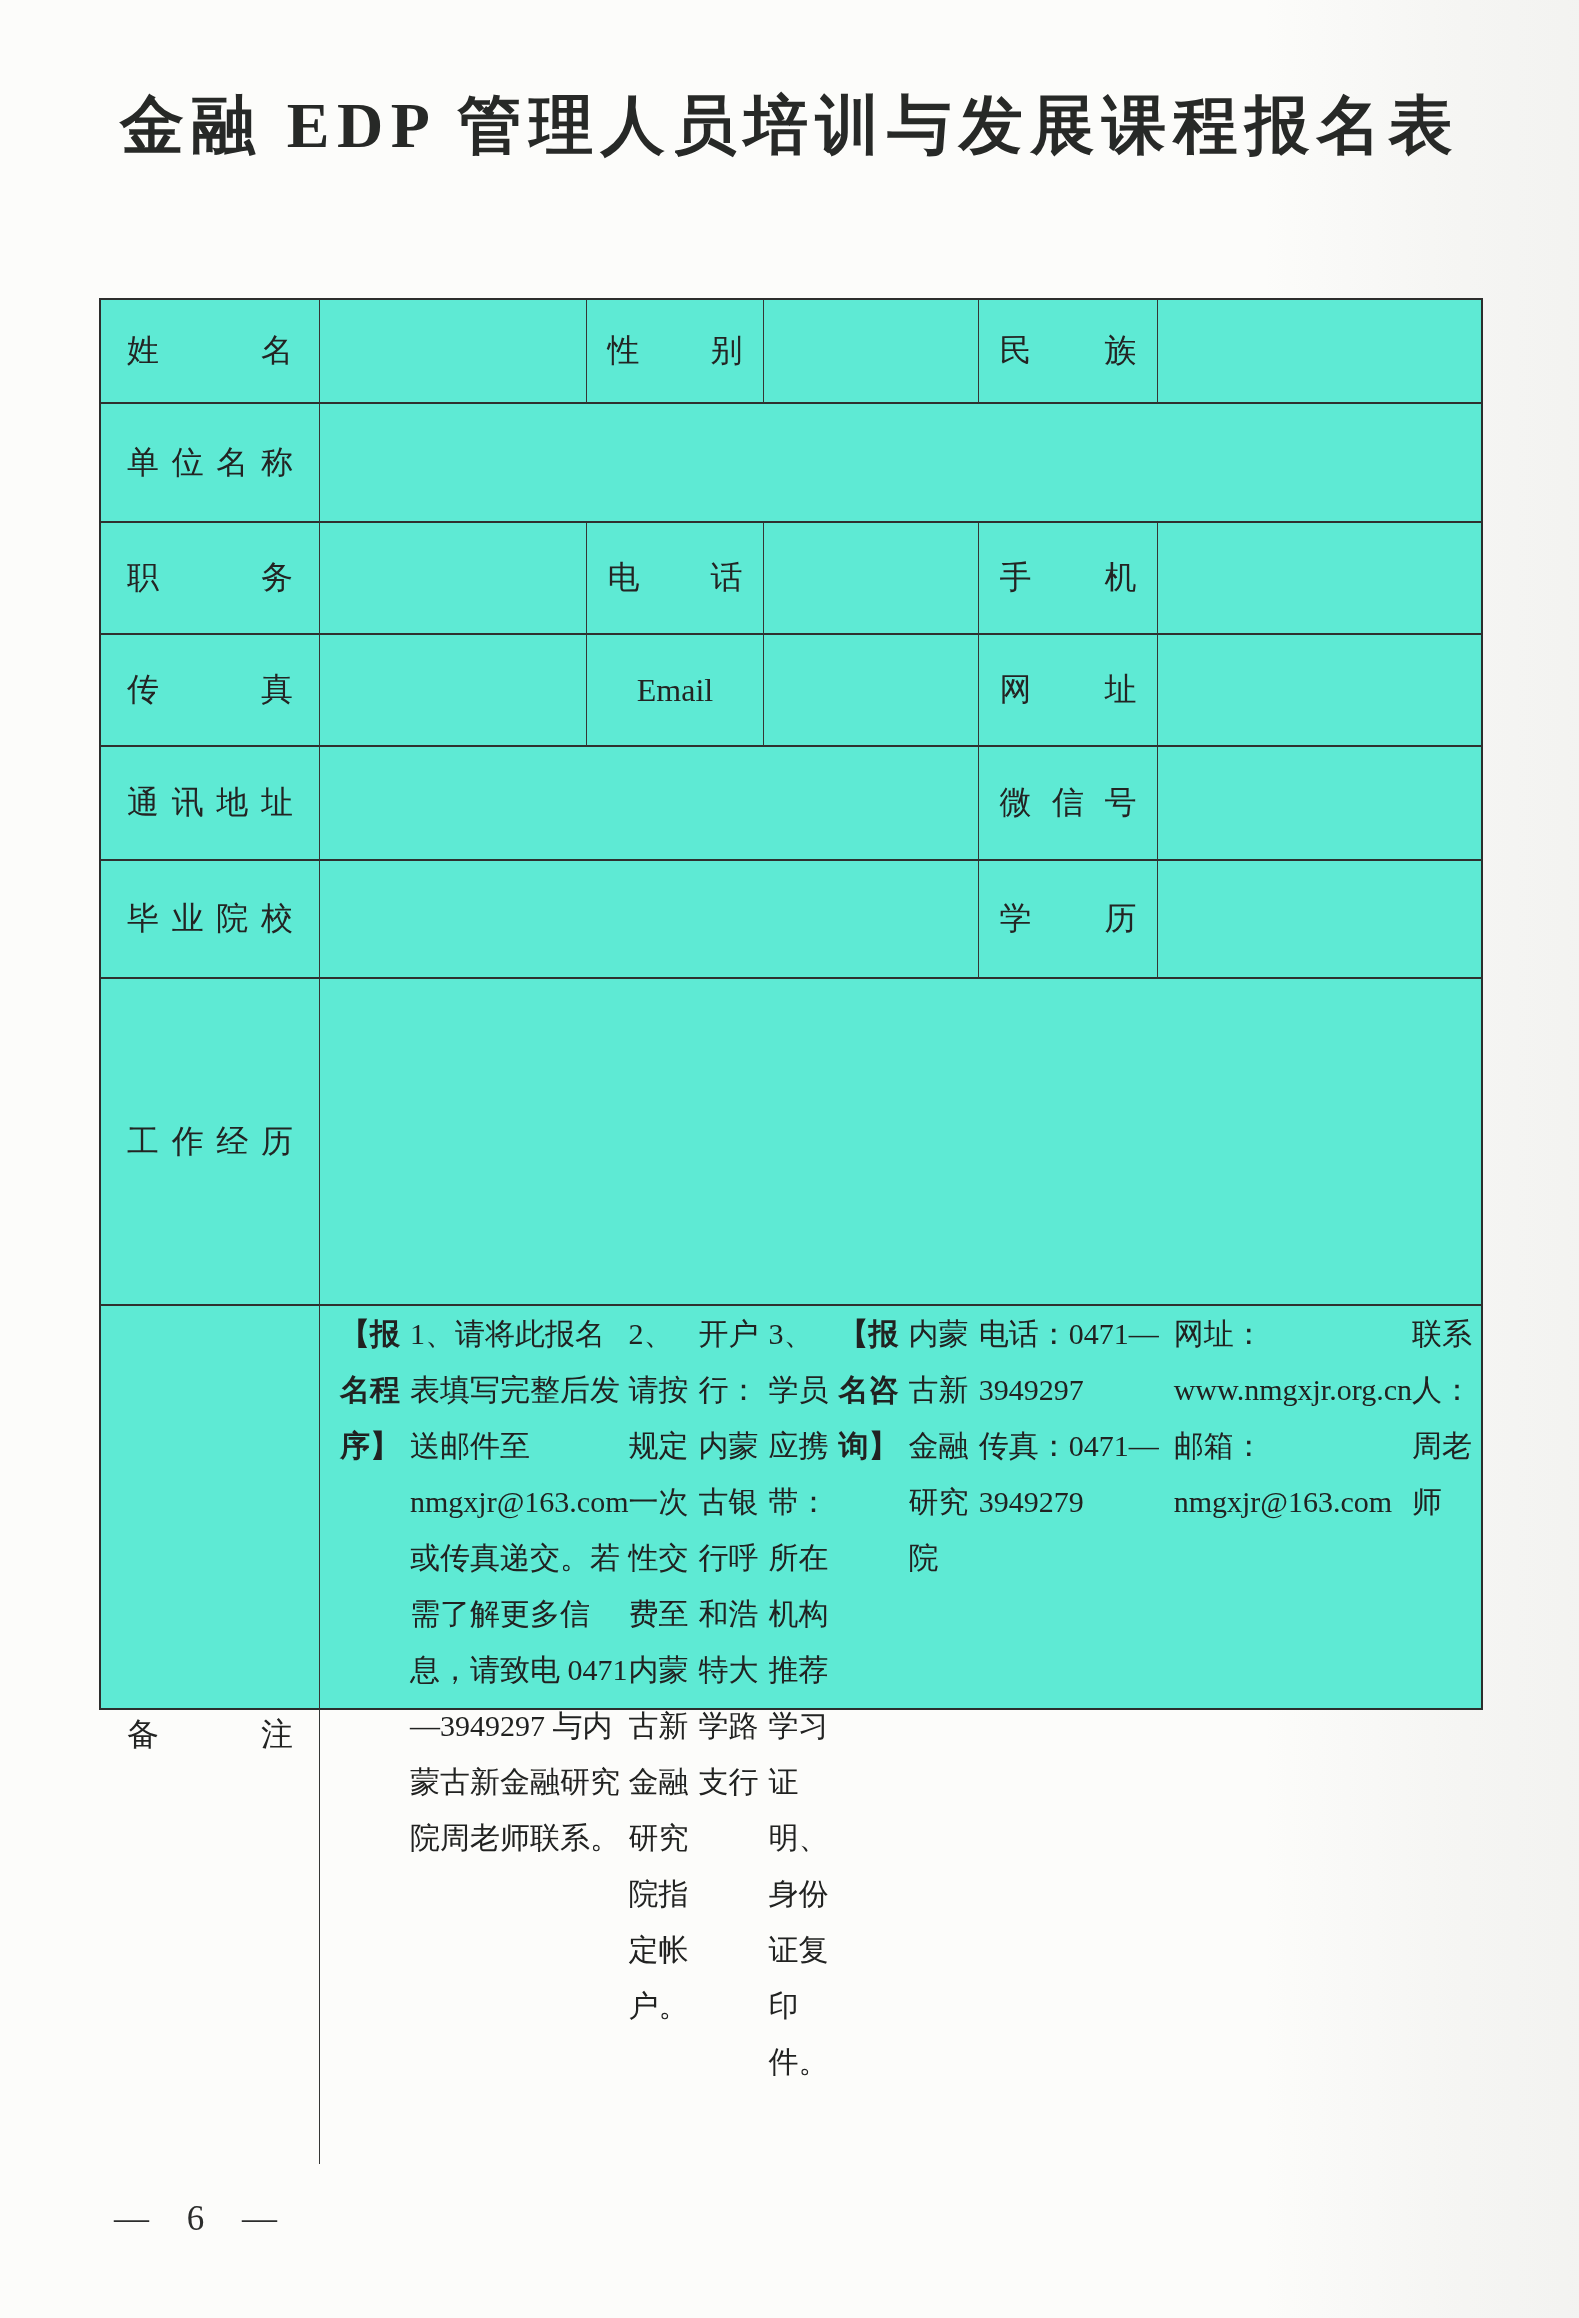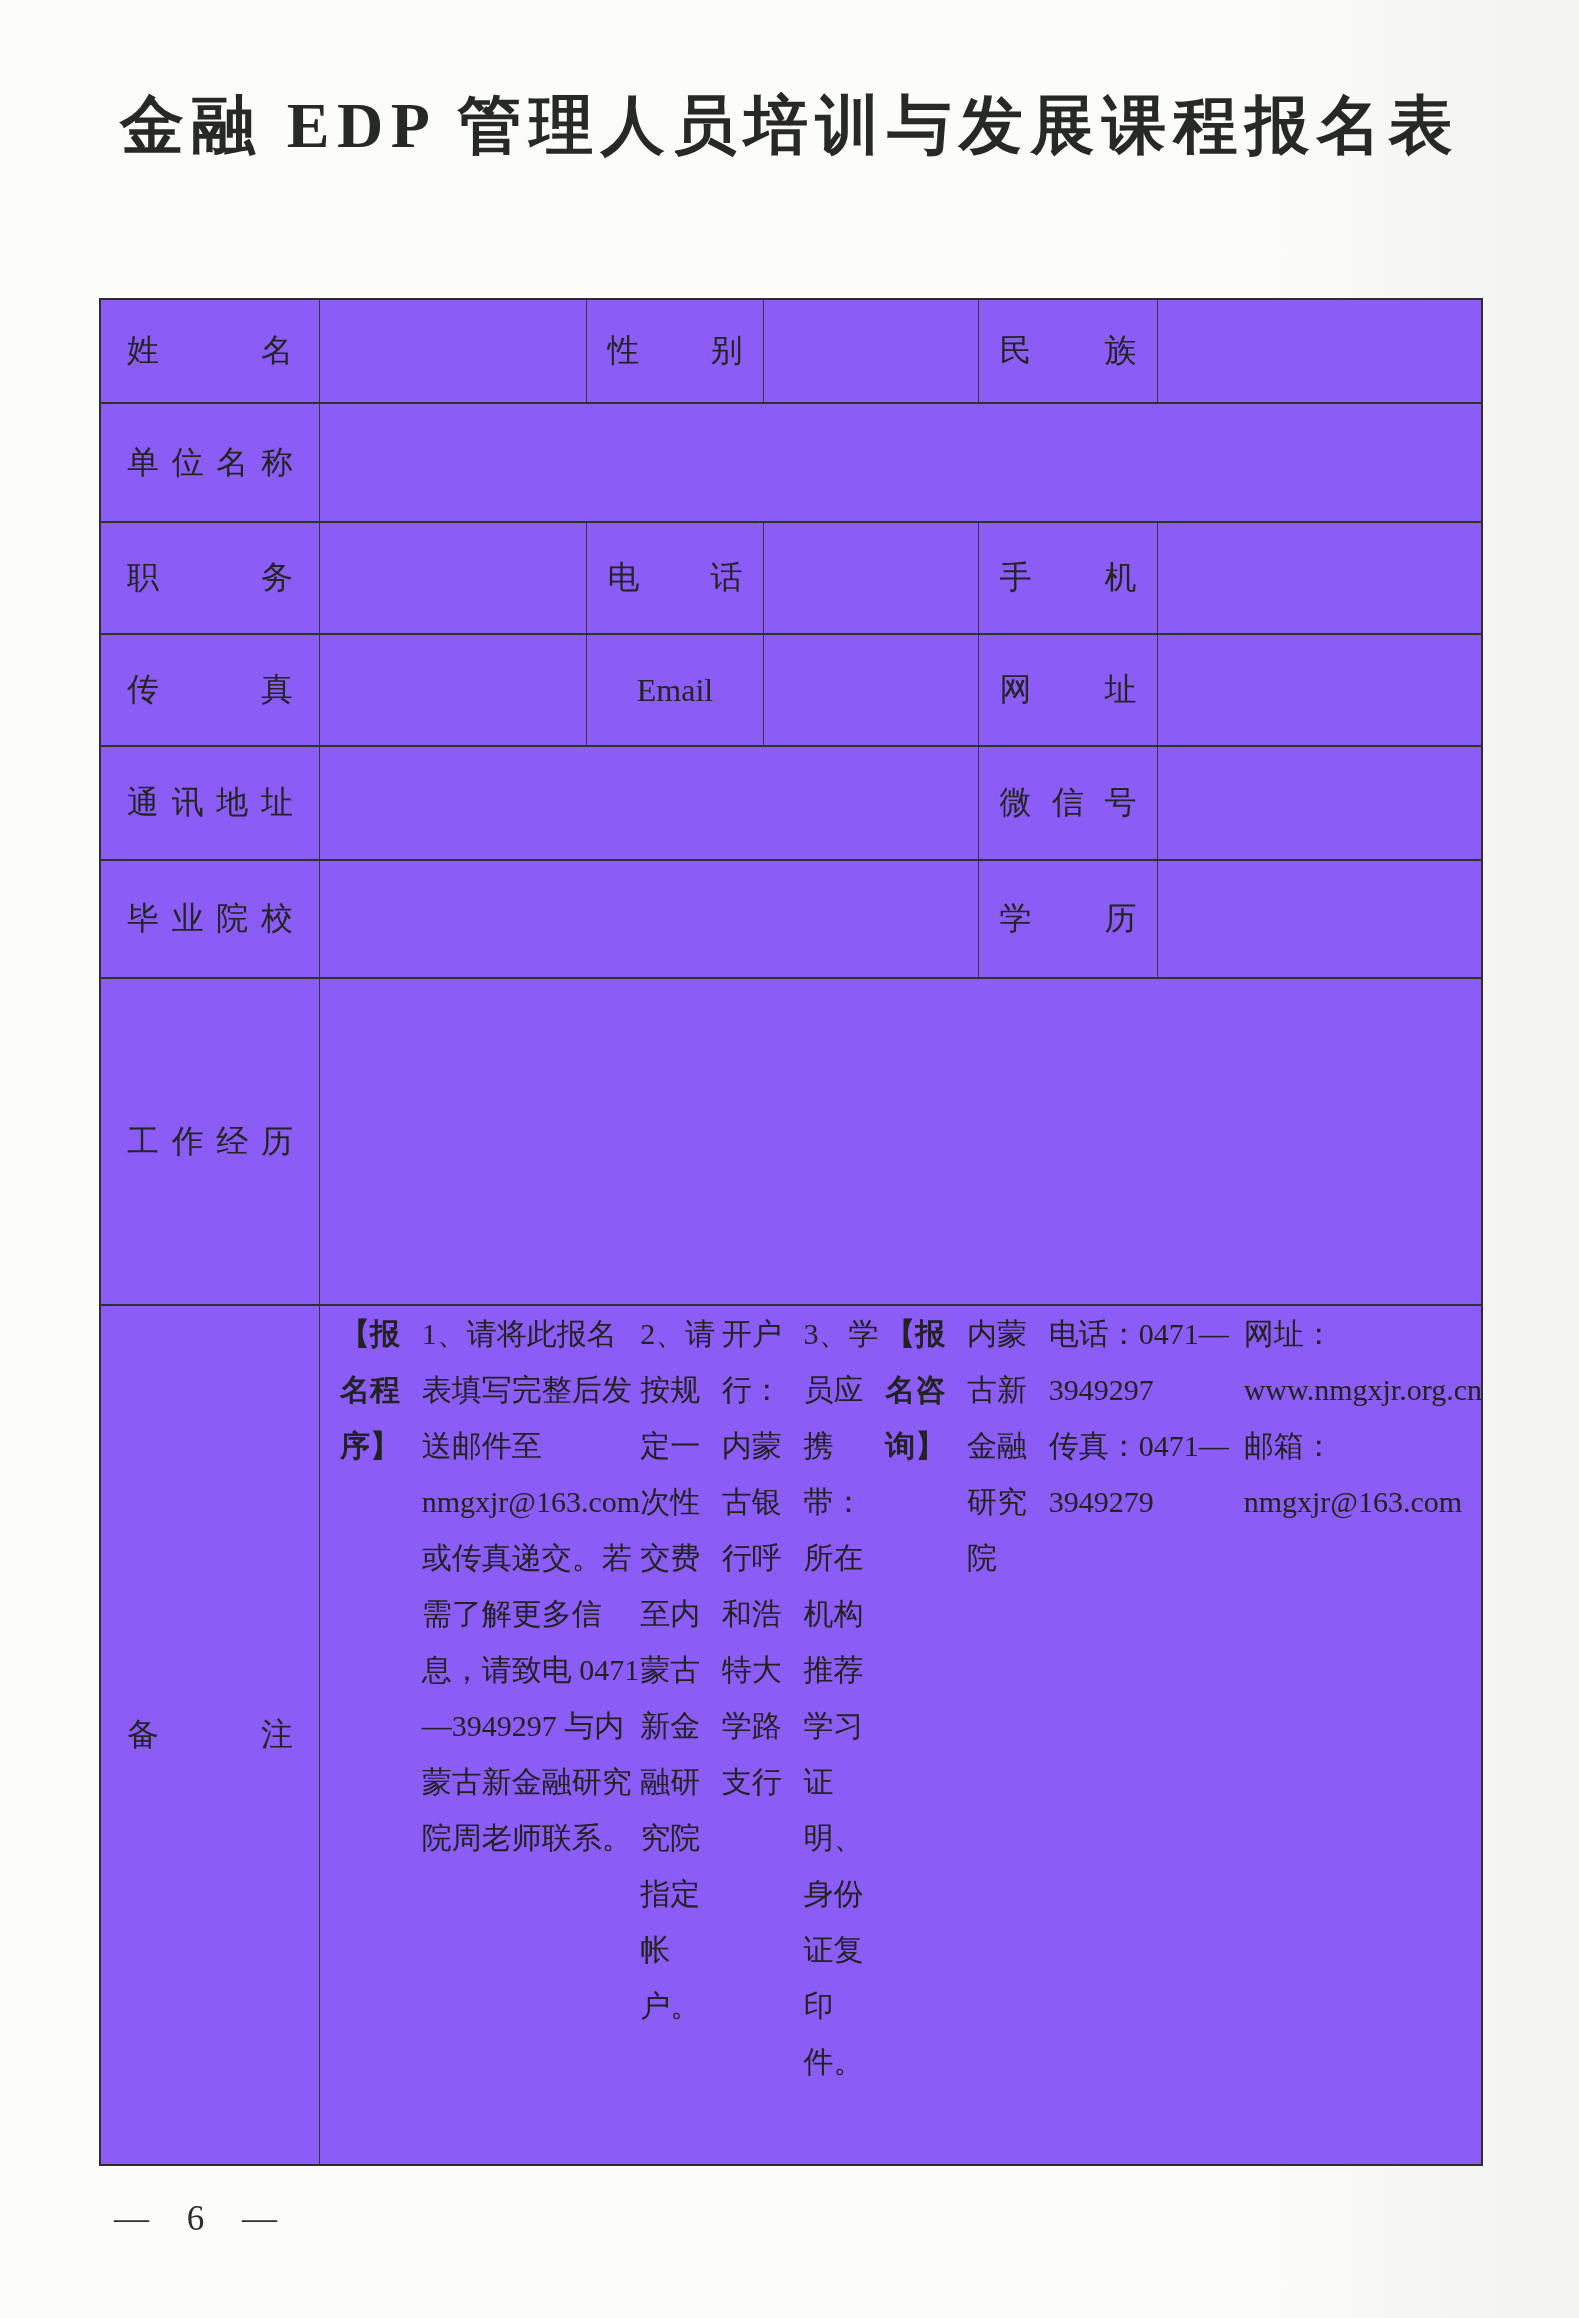--- a/index.html
+++ b/index.html
@@ -28,24 +28,24 @@
     text-align:center;
     font-size:64px;
     font-weight:700;
     letter-spacing:7.6px;
     color:#272927;
     white-space:nowrap;
   }
   .form-table{
     position:absolute;
     left:99px;top:298px;
-    width:1384px;height:1868px;
+    width:1384px;height:1412px;
     box-sizing:border-box;
     border:2.3px solid #2d2e2d;
-    background:#8b5cf6;
+    background:#5eead4;
     display:grid;
     grid-template-columns:219px 267px 177px 215px 179px 324px;
     grid-template-rows:104px 119px 112px 112px 114px 118px 327px 858px;
   }
   .cell{
     box-sizing:border-box;
     border-right:1.5px solid #353635;
     border-bottom:2.3px solid #2f302f;
     min-width:0;min-height:0;
   }
@@ -172,19 +172,20 @@
     <div class="cell span5 last-col last-row remarks-body">
       <div class="r-line r-heading">【报名程序】</div>
       <div class="r-line">1、请将此报名表填写完整后发送邮件至 nmgxjr@163.com 或传真递交。若需了解更多信息，请致电 0471—3949297 与内蒙古新金融研究院周老师联系。</div>
       <div class="r-line">2、请按规定一次性交费至内蒙古新金融研究院指定帐户。</div>
       <div class="r-line">开户行：内蒙古银行呼和浩特大学路支行</div>
       <div class="r-line">3、学员应携带：所在机构推荐学习证明、身份证复印件。</div>
       <div class="r-line r-heading">【报名咨询】</div>
       <div class="r-line">内蒙古新金融研究院</div>
       <div class="r-line">电话：0471—3949297　　　传真：0471—3949279</div>
       <div class="r-line">网址：www.nmgxjr.org.cn 邮箱：nmgxjr@163.com</div>
+      <div class="r-line">联系人：周老师</div>
     </div>
 
   </div>
 
   <div class="page-number">— 6 —</div>
 </div>
 
 
 </body></html>

